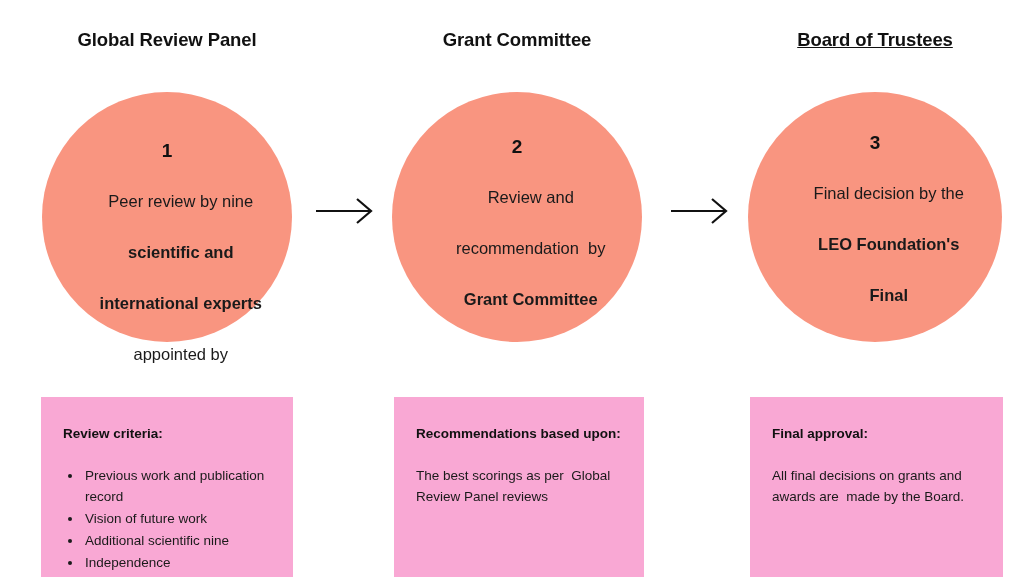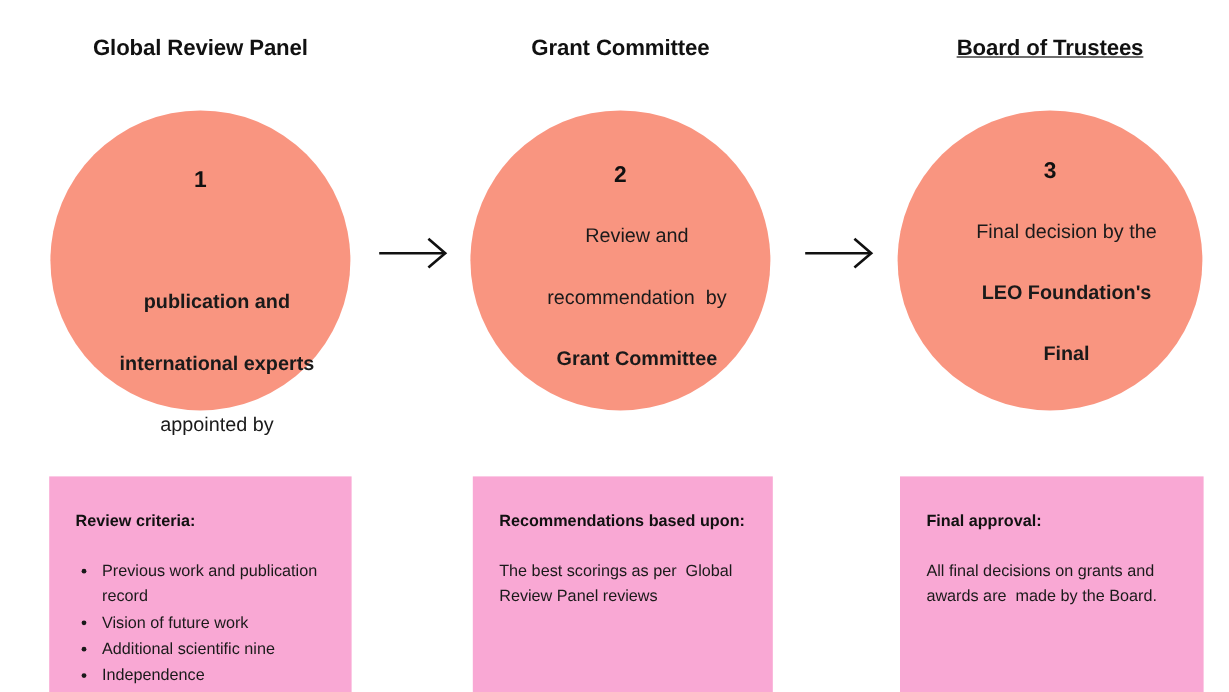--- a/index.html
+++ b/index.html
@@ -126,22 +126,22 @@
 
 <div class="diagram">
 
   <div class="col-header c1">Global Review Panel</div>
   <div class="col-header c2">Grant Committee</div>
   <div class="col-header c3">Board of Trustees</div>
 
   <div class="circle c1">
     <div class="circle-num">1</div>
     <div class="circle-text">
-      <br>
-      <span class="b">publication and</span><br>
+      <span>Peer review by nine</span><br>
+      <span class="b">scientific and</span><br>
       <span class="b">international experts</span><br>
       <span>appointed by</span><br>
       <span>dermatological societies</span>
     </div>
   </div>
 
   <div class="arrow a1">
     <svg width="62" height="34" viewBox="0 0 62 34" xmlns="http://www.w3.org/2000/svg">
       <line x1="1" y1="17" x2="55" y2="17" stroke="#111111" stroke-width="2.2"></line>
       <polyline points="42,5 56,17 42,29" fill="none" stroke="#111111" stroke-width="2.2" stroke-linecap="butt" stroke-linejoin="miter"></polyline>

